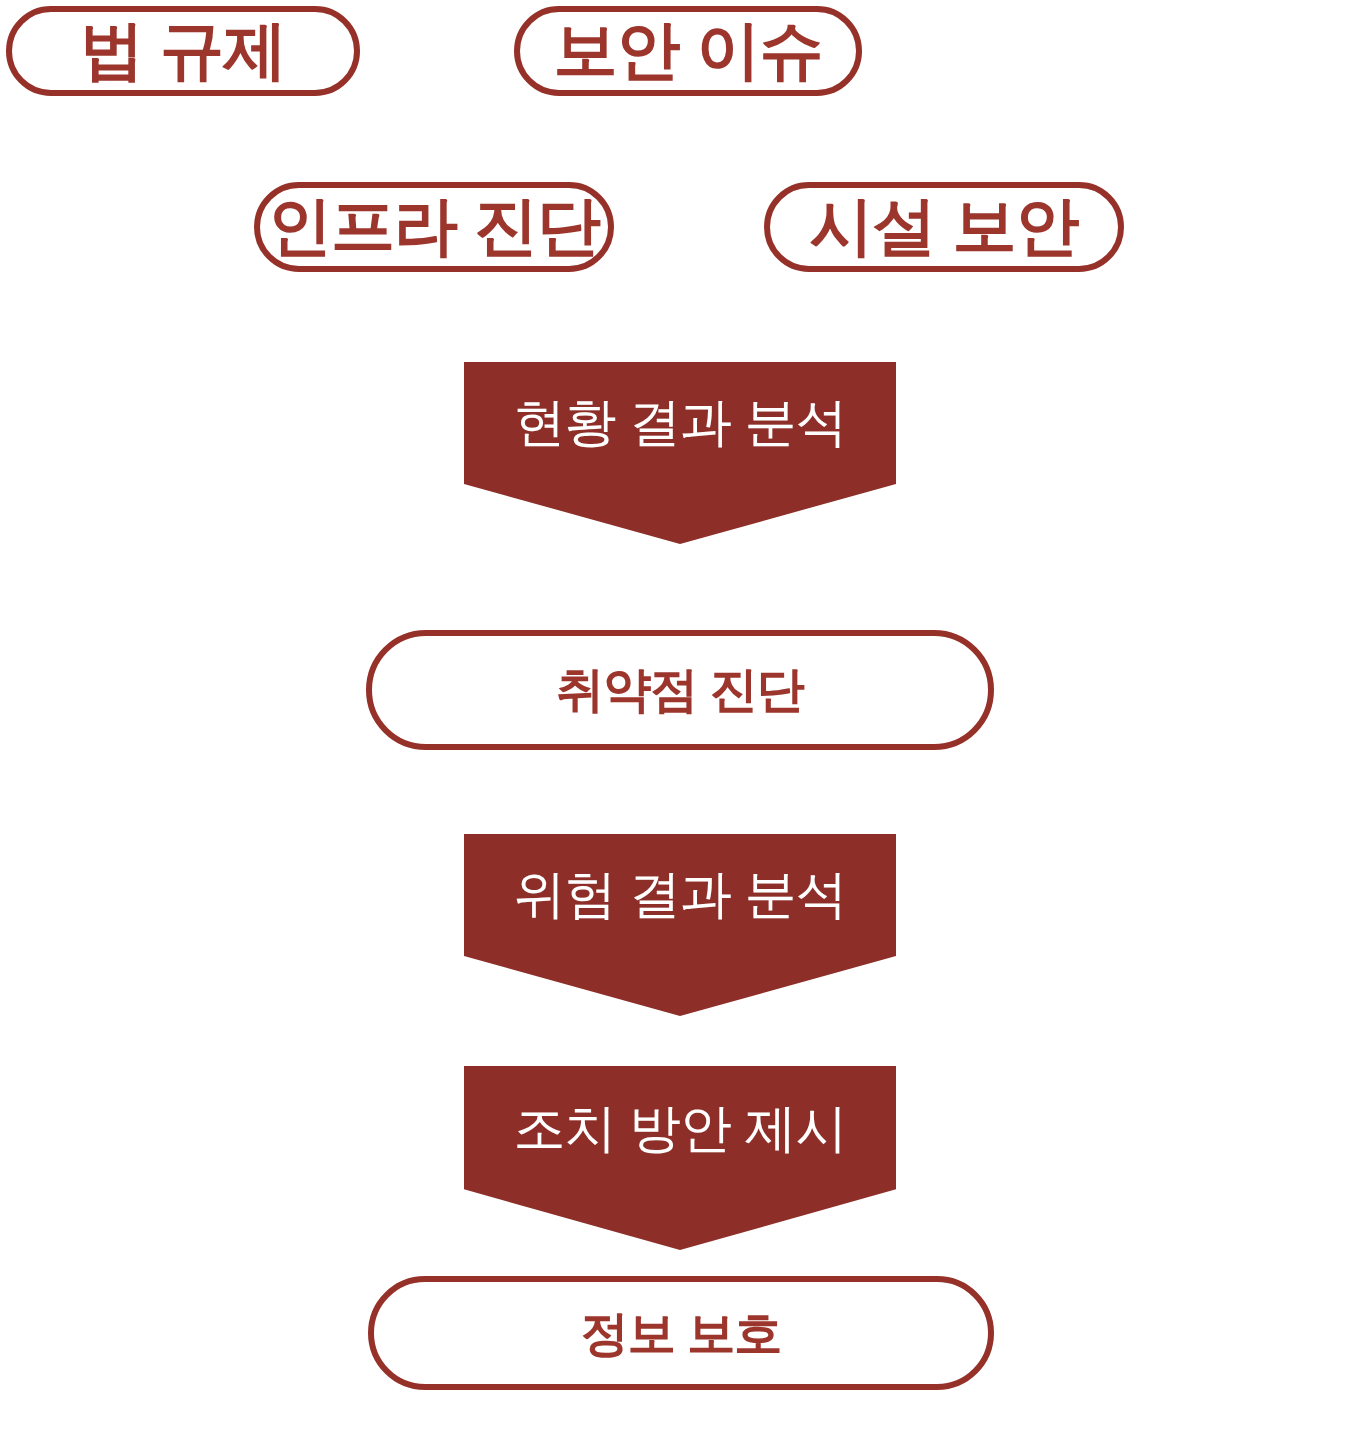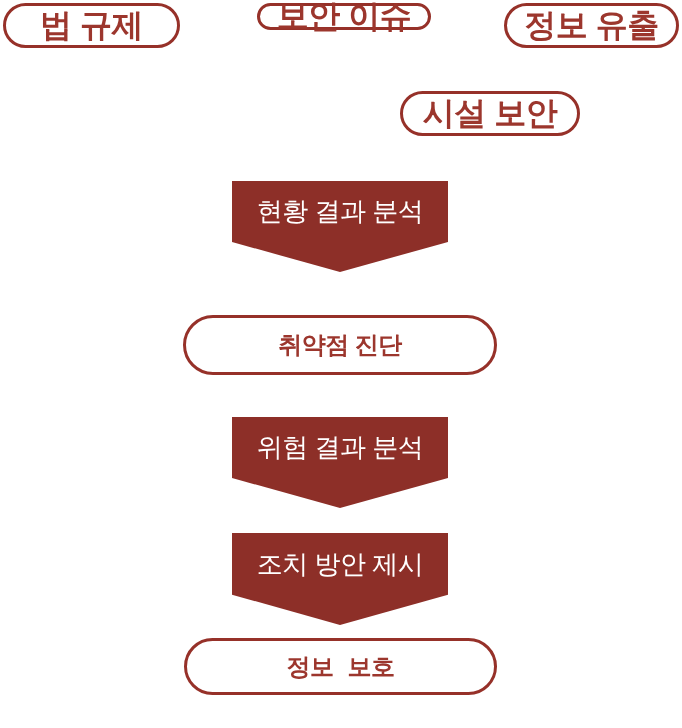--- a/index.html
+++ b/index.html
@@ -50,28 +50,28 @@
     letter-spacing: -0.5px;
     white-space: nowrap;
   }
 </style>
 </head>
 <body>
 
 <div class="canvas">
 
   <div class="pill" style="left:3px; top:3px; width:177px; height:45px;">법 규제</div>
-  <div class="pill" style="left:257px; top:3px; width:174px; height:27px;">보안 이슈</div>
-  <div class="pill" style="left:504px; top:3px; width:175px; height:45px;">정보 유출</div>
+  <div class="pill" style="left:257px; top:3px; width:174px; height:45px;">보안 이슈</div>
 
-  <div class="pill" style="left:400px; top:91px; width:180px; height:45px;">시설 보안</div>
+  <div class="pill" style="left:127px; top:91px; width:180px; height:45px;">인프라 진단</div>
+  <div class="pill" style="left:382px; top:91px; width:180px; height:45px;">시설 보안</div>
 
   <div class="banner" style="left:232px; top:181px; width:216px; height:91px;">현황 결과 분석</div>
 
   <div class="pill large" style="left:183px; top:315px; width:314px; height:60px;">취약점 진단</div>
 
   <div class="banner" style="left:232px; top:417px; width:216px; height:91px;">위험 결과 분석</div>
 
   <div class="banner" style="left:232px; top:533px; width:216px; height:92px;">조치 방안 제시</div>
 
-  <div class="pill large" style="left:184px; top:638px; width:313px; height:57px;font-family:Liberation Mono, monospace;">정보 보호</div>
+  <div class="pill large" style="left:184px; top:638px; width:313px; height:57px;">정보 보호</div>
 
 </div>
 
 </body></html>

